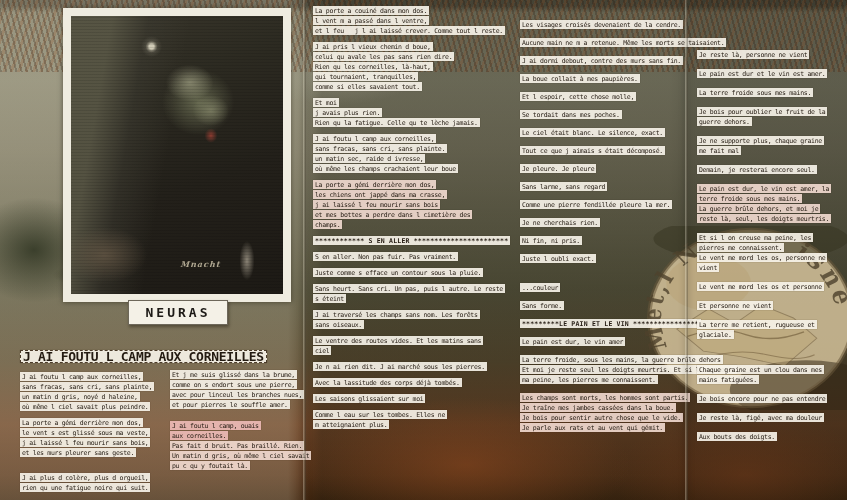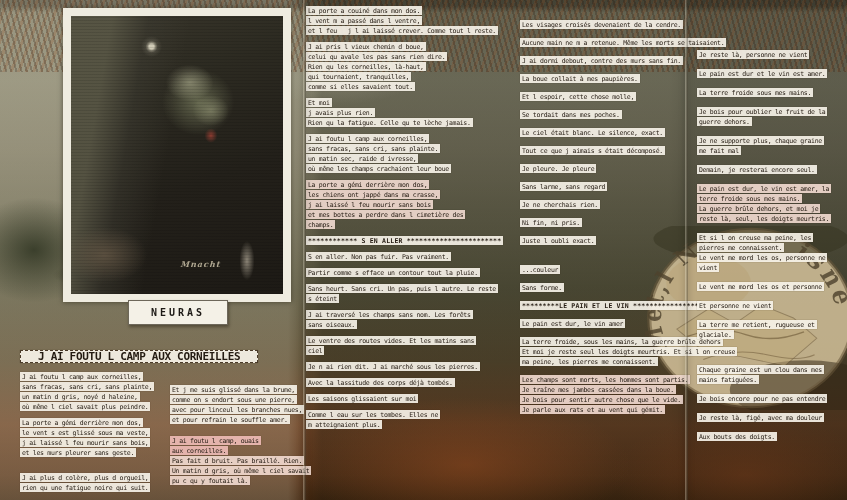--- a/index.html
+++ b/index.html
@@ -50,41 +50,41 @@
       radial-gradient(60px 40px at 16% 86%, rgba(112,96,76,.65), transparent 70%),
       linear-gradient(100deg, rgba(92,90,72,.85) 0 16%, rgba(62,60,50,.55) 30%, transparent 46%),
       linear-gradient(160deg, #3a372c 0%, #2c2a21 30%, #23201a 60%, #1d1a15 100%);
   }
   .patch-text{position:absolute;left:52%;bottom:9%;
     font-family:"DejaVu Serif","Liberation Serif",serif;font-style:italic;font-weight:bold;
     font-size:8px;color:rgba(212,202,176,.8);letter-spacing:1px;transform:skewX(-6deg);}
   .artist-label{position:absolute;left:128px;top:300px;width:98px;height:23px;z-index:4;
     background:#f4f1e7;border:1px solid #6d675a;box-shadow:1px 2px 3px rgba(20,15,5,.4);
     display:flex;align-items:center;justify-content:center;
-    font-weight:bold;font-size:10px;letter-spacing:3px;color:#1d1a16;}
+    font-weight:bold;font-size:13px;letter-spacing:3px;color:#1d1a16;}
 
   
   .stamp{position:absolute;left:645px;top:226px;z-index:2;opacity:.9;}
 
   
   .col{position:absolute;z-index:5;color:#241b12;}
   .col .stanza{margin-bottom:7px;}
   .line{display:block;width:max-content;white-space:pre;
     background:rgba(246,242,232,.92);
     font-size:6.5px;line-height:8px;letter-spacing:-0.3px;
     padding:1px 2px 0 2px;margin-bottom:1px;
     box-shadow:0 0 1px rgba(40,30,15,.35);}
   .pink{background:rgba(233,183,178,.95);}
   .pinklight{background:rgba(243,219,210,.9);}
   .divider{font-weight:bold;letter-spacing:.2px;}
-  .header .line{font-size:11px;font-weight:bold;border:1px dashed #4a3a28;padding:2px 17px 1px;}
+  .header .line{font-size:13px;font-weight:bold;border:1px dashed #4a3a28;padding:2px 2px 1px;}
   #col1{left:20px;top:350px;width:160px;}
   #col1 .header{margin-bottom:9px;}
-  #col2{left:170px;top:385px;width:160px;}
-  #col3{left:306px;top:6px;width:170px;}
+  #col2{left:170px;top:370px;width:160px;}
+  #col3{left:313px;top:6px;width:170px;}
   #col4{left:520px;top:20px;width:190px;}
   #col4 .stanza{margin-bottom:9px;}
   #col5{left:697px;top:50px;width:160px;}
   #col5 .stanza{margin-bottom:10px;}
 </style>
 </head>
 <body>
 
 <div id="booklet">
   <div class="bg"></div>
@@ -137,21 +137,21 @@
       <div class="stanza" style="margin-top: 16px;">
         <span class="line">J ai plus d colère, plus d orgueil,</span>
         <span class="line">rien qu une fatigue noire qui suit.</span>
       </div>
     </div>
   <div class="col" id="col2">
       <div class="stanza">
         <span class="line">Et j me suis glissé dans la brume,</span>
         <span class="line">comme on s endort sous une pierre,</span>
         <span class="line">avec pour linceul les branches nues,</span>
-        <span class="line">et pour refrain le souffle amer.</span>
+        <span class="line">et pour pierres le souffle amer.</span>
       </div>
       <div class="stanza" style="margin-top: 12px;">
         <span class="line pink">J ai foutu l camp, ouais</span>
         <span class="line pink">aux corneilles.</span>
         <span class="line pinklight">Pas fait d bruit. Pas braillé. Rien.</span>
         <span class="line pinklight">Un matin d gris, où même l ciel savait</span>
         <span class="line pinklight">pu c qu y foutait là.</span>
       </div>
     </div>
   <div class="col" id="col3">
@@ -185,21 +185,21 @@
         <span class="line pinklight">et mes bottes a perdre dans l cimetière des</span>
         <span class="line pinklight">champs.</span>
       </div>
       <div class="stanza">
         <span class="line divider">************ S EN ALLER ***********************</span>
       </div>
       <div class="stanza">
         <span class="line">S en aller. Non pas fuir. Pas vraiment.</span>
       </div>
       <div class="stanza">
-        <span class="line">Partir comme s efface un contour tout la pluie.</span>
+        <span class="line">Juste comme s efface un contour sous la pluie.</span>
       </div>
       <div class="stanza">
         <span class="line">Sans heurt. Sans cri. Un pas, puis l autre. Le reste</span>
         <span class="line">s éteint</span>
       </div>
       <div class="stanza">
         <span class="line">J ai traversé les champs sans nom. Les forêts</span>
         <span class="line">sans oiseaux.</span>
       </div>
       <div class="stanza">
@@ -243,20 +243,23 @@
         <span class="line">Le ciel était blanc. Le silence, exact.</span>
       </div>
       <div class="stanza">
         <span class="line">Tout ce que j aimais s était décomposé.</span>
       </div>
       <div class="stanza">
         <span class="line">Je pleure. Je pleure</span>
       </div>
       <div class="stanza">
         <span class="line">Sans larme, sans regard</span>
+      </div>
+      <div class="stanza">
+        <span class="line">Comme une pierre fendillée pleure la mer.</span>
       </div>
       <div class="stanza">
         <span class="line">Je ne cherchais rien.</span>
       </div>
       <div class="stanza">
         <span class="line">Ni fin, ni pris.</span>
       </div>
       <div class="stanza">
         <span class="line">Juste l oubli exact.</span>
       </div>

